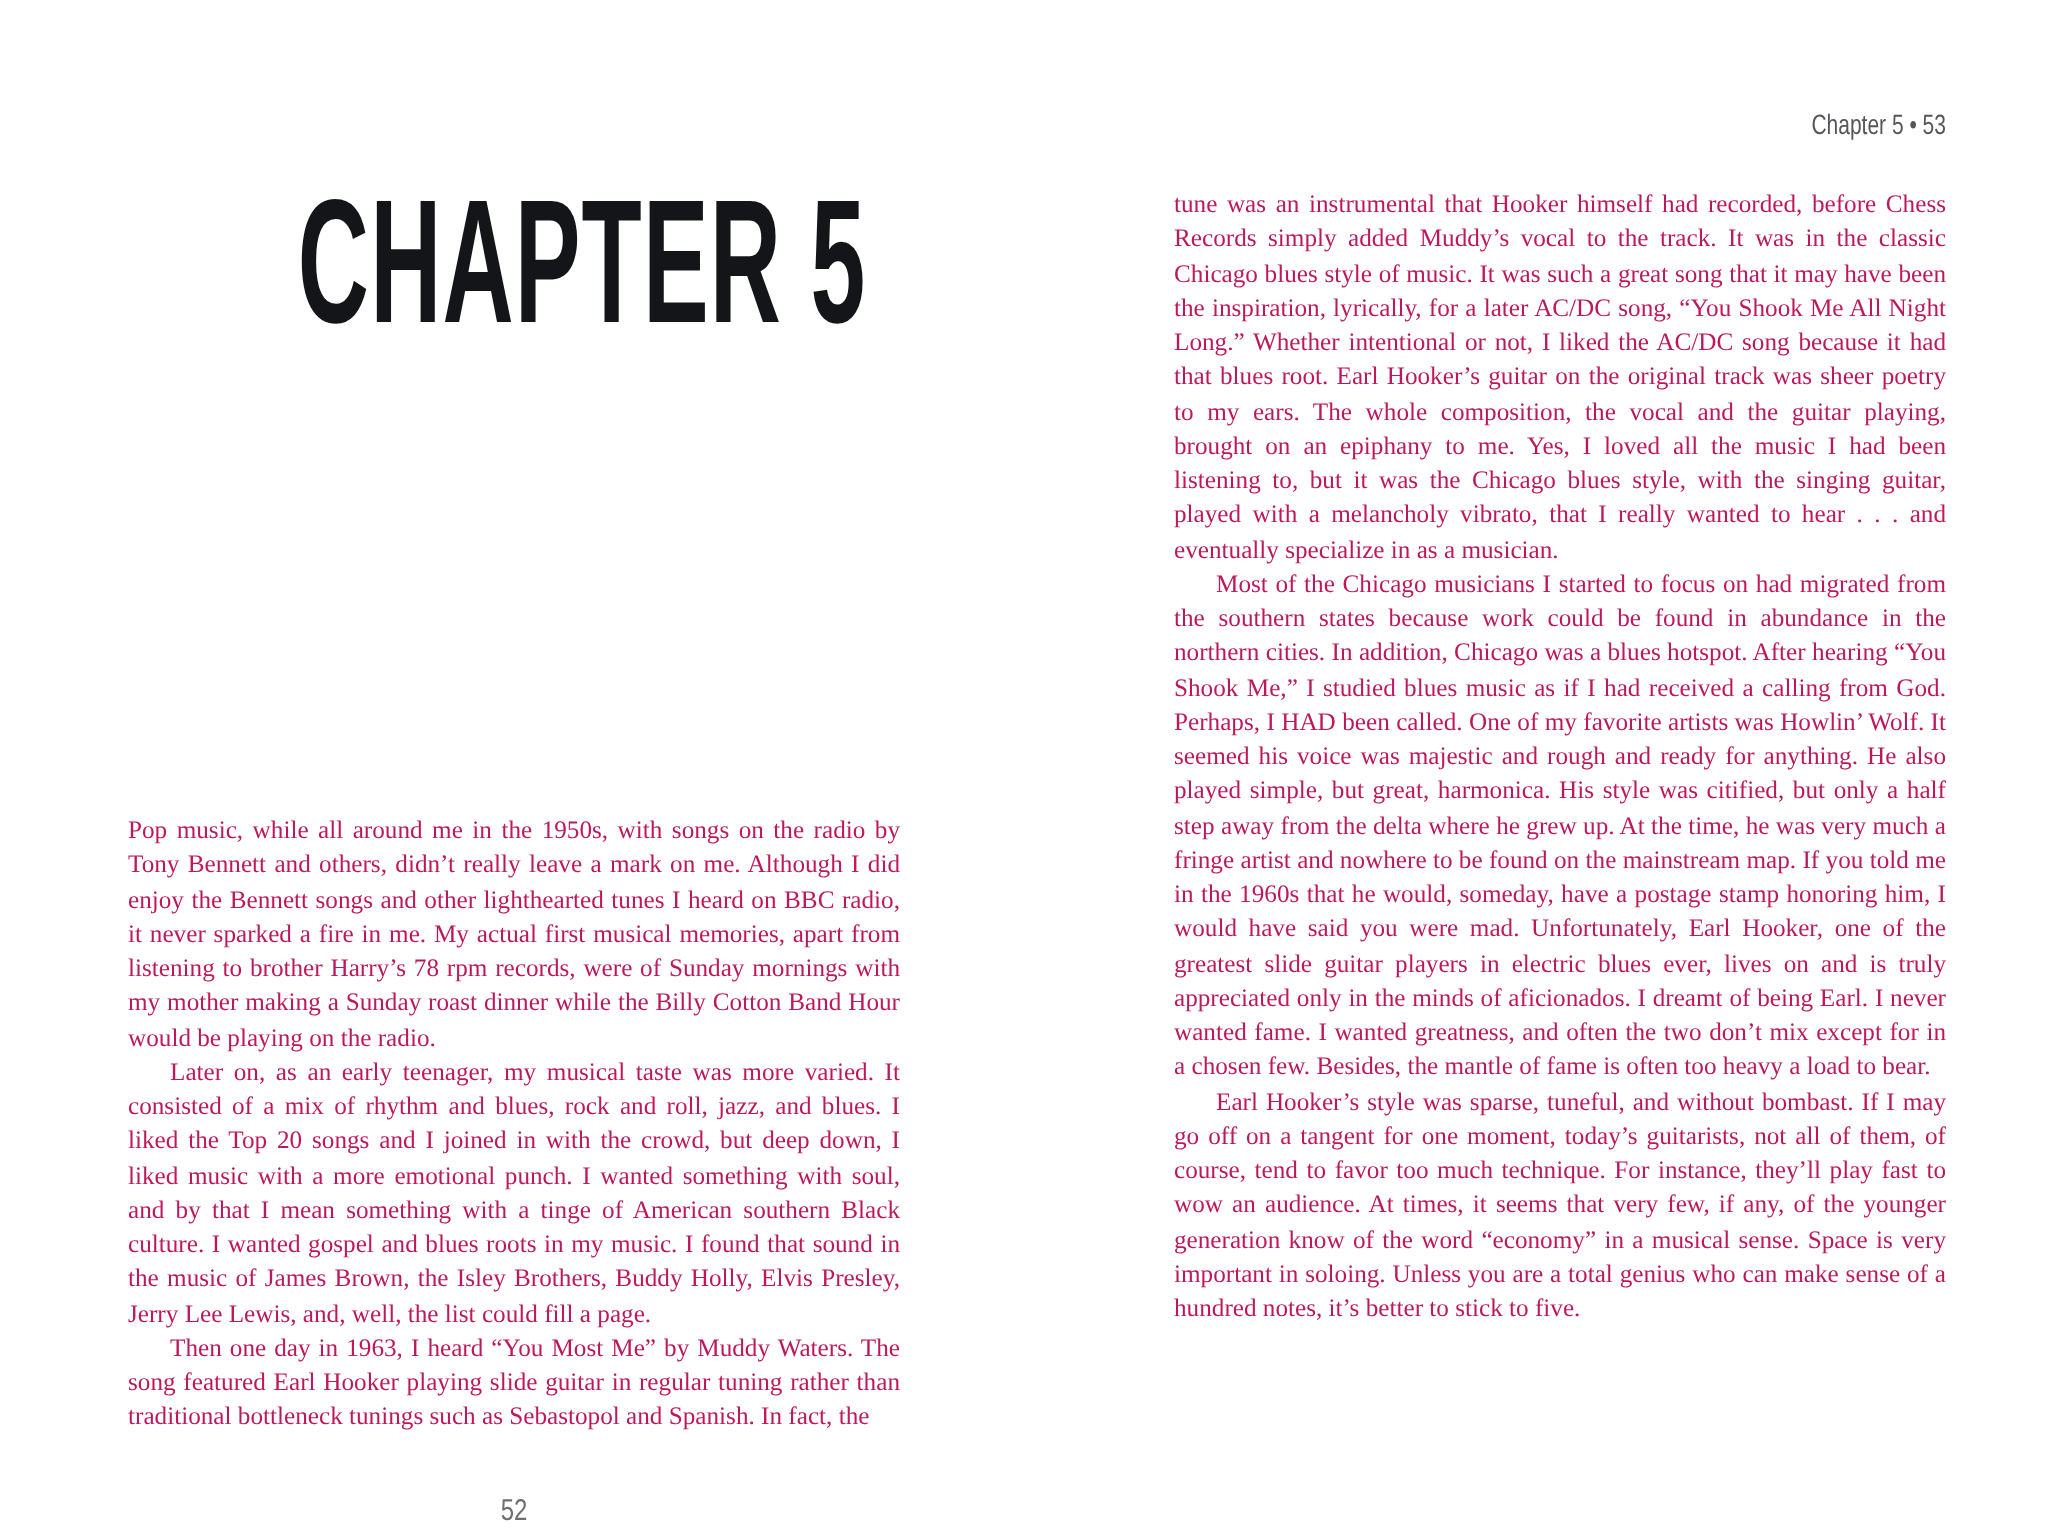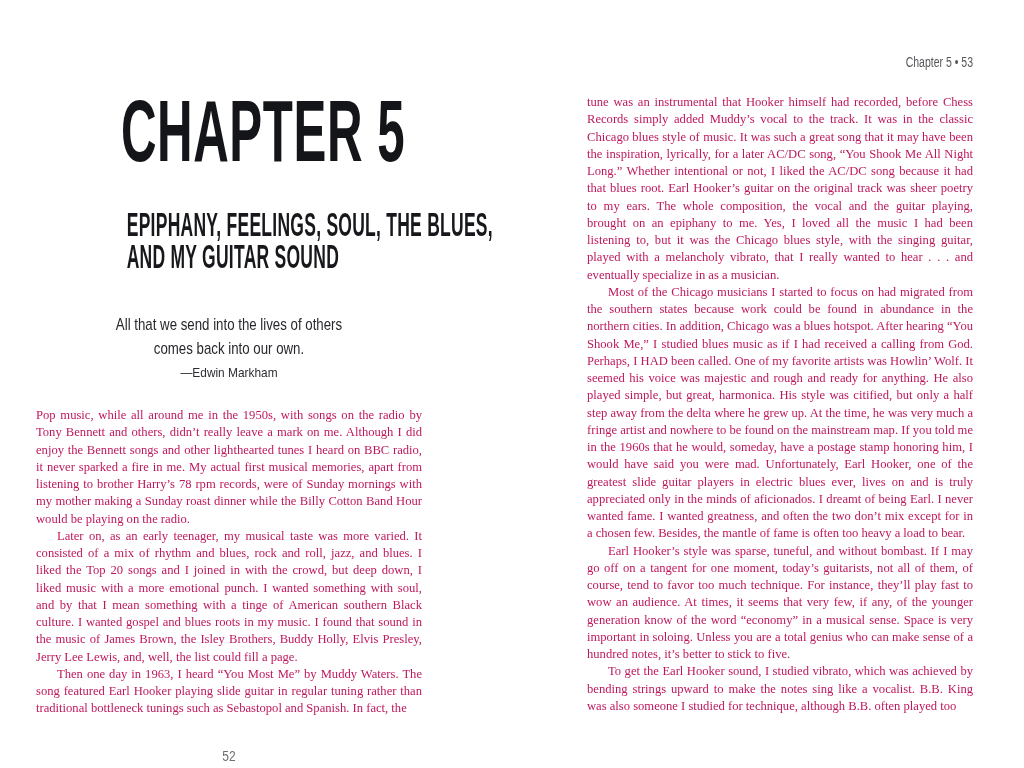--- a/index.html
+++ b/index.html
@@ -4,21 +4,21 @@
 <style>
   html, body { margin: 0; padding: 0; }
   body {
     width: 1024px; height: 768px;
     background: #ffffff;
     font-family: "Liberation Serif", serif;
     position: relative;
     overflow: hidden;
   }
   .page { position: absolute; top: 0; height: 540px; width: 386px; margin-top: 28px; }
-  .page-left  { left: 36px; }
+  .page-left  { left: 64px; }
   .page-right { left: 587px; }
 
   
   .chapter-heading {
     position: absolute; top: 59px; left: 0; width: 100%;
     font-family: "Liberation Sans", sans-serif;
     font-weight: bold; font-size: 88px; line-height: 88px;
     color: #141518; text-align: center; white-space: nowrap;
     transform: scaleX(0.56); transform-origin: 50% 50%;
     letter-spacing: 1px;
@@ -77,44 +77,34 @@
   }
 </style>
 </head>
 <body>
 
 <div class="spread">
 
   <section class="page page-left">
     <div class="chapter-heading">CHAPTER 5</div>
 
-    <div class="chapter-subtitle">
-      <span class="line">EPIPHANY, FEELINGS, SOUL, THE BLUES,</span>
-      <span class="line">AND MY GUITAR SOUND</span>
-    </div>
 
-    <div class="epigraph">
-      <span class="line">All that we send into the lives of others</span>
-      <span class="line">comes back into our own.</span>
-      <span class="attribution">—Edwin Markham</span>
-    </div>
 
     <div class="body-text">
       <p class="no-indent">Pop music, while all around me in the 1950s, with songs on the radio by Tony Bennett and others, didn’t really leave a mark on me. Although I did enjoy the Bennett songs and other lighthearted tunes I heard on BBC radio, it never sparked a fire in me. My actual first musical memories, apart from listening to brother Harry’s 78 rpm records, were of Sunday mornings with my mother making a Sunday roast dinner while the Billy Cotton Band Hour would be playing on the radio.</p>
       <p>Later on, as an early teenager, my musical taste was more varied. It consisted of a mix of rhythm and blues, rock and roll, jazz, and blues. I liked the Top 20 songs and I joined in with the crowd, but deep down, I liked music with a more emotional punch. I wanted something with soul, and by that I mean something with a tinge of American southern Black culture. I wanted gospel and blues roots in my music. I found that sound in the music of James Brown, the Isley Brothers, Buddy Holly, Elvis Presley, Jerry Lee Lewis, and, well, the list could fill a page.</p>
       <p>Then one day in 1963, I heard “You Most Me” by Muddy Waters. The song featured Earl Hooker playing slide guitar in regular tuning rather than traditional bottleneck tunings such as Sebastopol and Spanish. In fact, the</p>
     </div>
 
     <div class="page-number">52</div>
   </section>
 
   <section class="page page-right">
     <div class="running-header">Chapter 5 • 53</div>
 
     <div class="body-text">
       <p class="no-indent">tune was an instrumental that Hooker himself had recorded, before Chess Records simply added Muddy’s vocal to the track. It was in the classic Chicago blues style of music. It was such a great song that it may have been the inspiration, lyrically, for a later AC/DC song, “You Shook Me All Night Long.” Whether intentional or not, I liked the AC/DC song because it had that blues root. Earl Hooker’s guitar on the original track was sheer poetry to my ears. The whole composition, the vocal and the guitar playing, brought on an epiphany to me. Yes, I loved all the music I had been listening to, but it was the Chicago blues style, with the singing guitar, played with a melancholy vibrato, that I really wanted to hear . . . and eventually specialize in as a musician.</p>
       <p>Most of the Chicago musicians I started to focus on had migrated from the southern states because work could be found in abundance in the northern cities. In addition, Chicago was a blues hotspot. After hearing “You Shook Me,” I studied blues music as if I had received a calling from God. Perhaps, I HAD been called. One of my favorite artists was Howlin’ Wolf. It seemed his voice was majestic and rough and ready for anything. He also played simple, but great, harmonica. His style was citified, but only a half step away from the delta where he grew up. At the time, he was very much a fringe artist and nowhere to be found on the mainstream map. If you told me in the 1960s that he would, someday, have a postage stamp honoring him, I would have said you were mad. Unfortunately, Earl Hooker, one of the greatest slide guitar players in electric blues ever, lives on and is truly appreciated only in the minds of aficionados. I dreamt of being Earl. I never wanted fame. I wanted greatness, and often the two don’t mix except for in a chosen few. Besides, the mantle of fame is often too heavy a load to bear.</p>
       <p>Earl Hooker’s style was sparse, tuneful, and without bombast. If I may go off on a tangent for one moment, today’s guitarists, not all of them, of course, tend to favor too much technique. For instance, they’ll play fast to wow an audience. At times, it seems that very few, if any, of the younger generation know of the word “economy” in a musical sense. Space is very important in soloing. Unless you are a total genius who can make sense of a hundred notes, it’s better to stick to five.</p>
-      <p>To get the Earl Hooker sound, I studied vibrato, which was achieved by bending strings upward to make the notes sing like a vocalist. B.B. King was also someone I studied for technique, although B.B. often played too</p>
     </div>
   </section>
 
 </div>
 
 </body></html>

